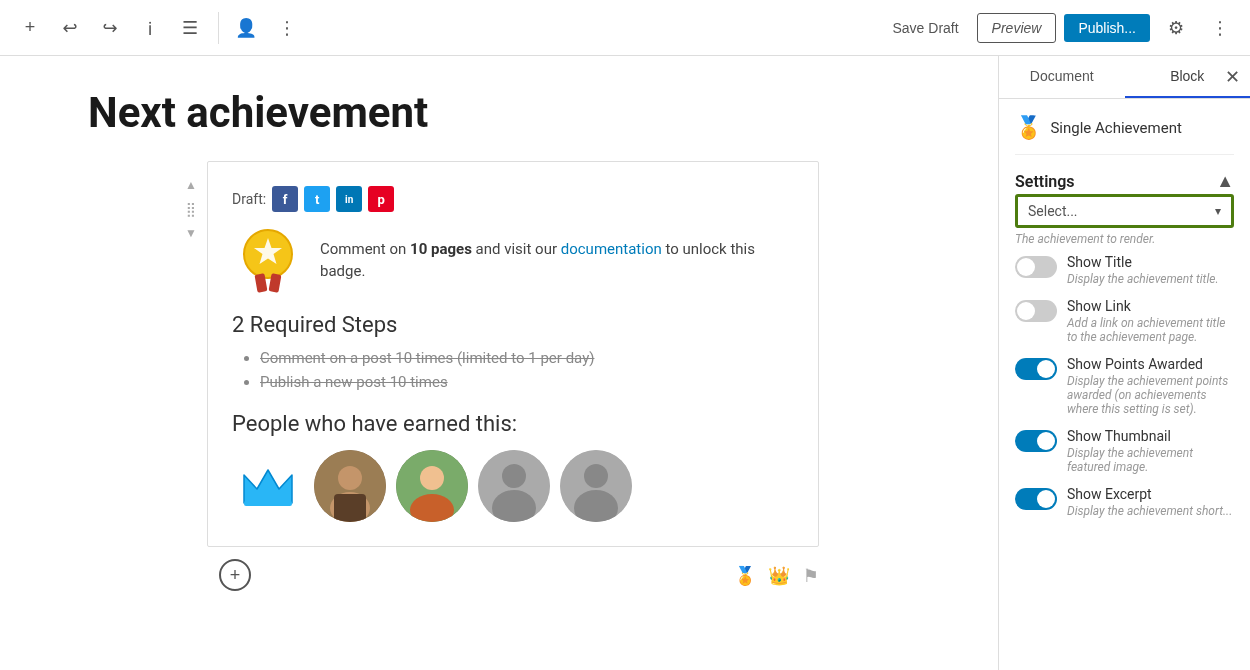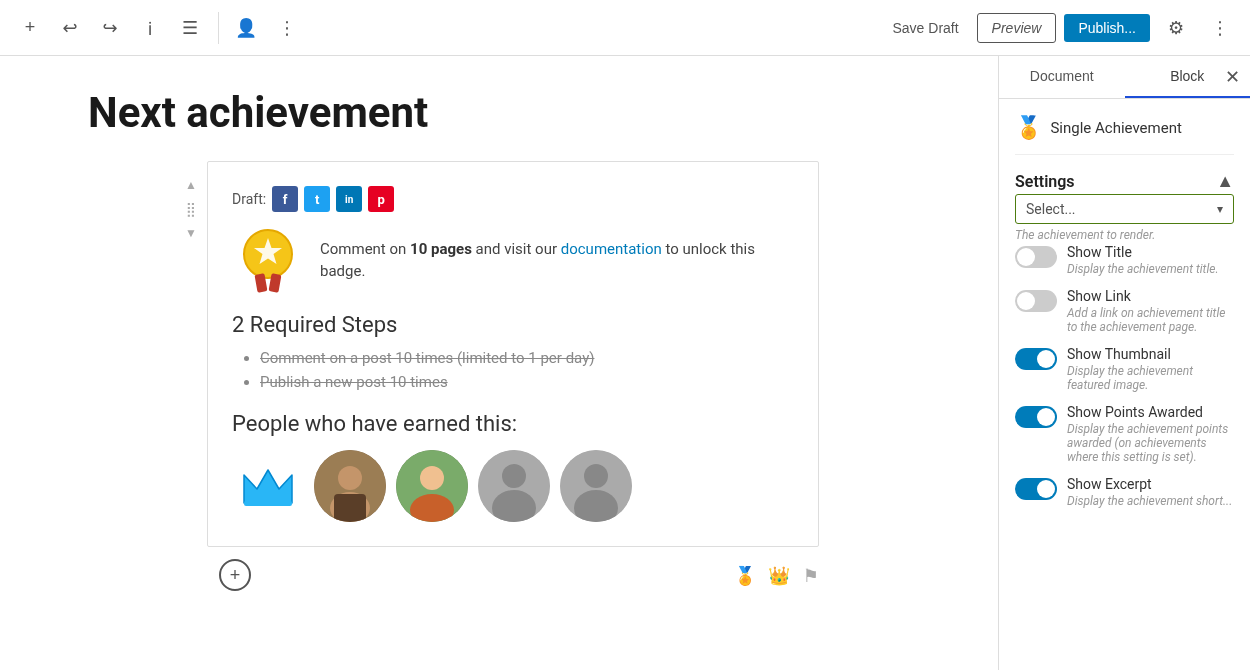--- a/index.html
+++ b/index.html
@@ -132,26 +132,26 @@
     .sa-icon { font-size: 22px; color: #555; }
     .sa-label { font-size: 15px; color: #333; font-weight: 400; }
     .settings-row {
       display: flex; align-items: center; justify-content: space-between; margin-bottom: 2px;
     }
     .settings-title { font-size: 16px; font-weight: 600; color: #222; }
     .settings-toggle-collapse { background: transparent; border: none; cursor: pointer; font-size: 18px; color: #555; }
 
     .field-label { font-size: 13px; color: #555; margin-bottom: 6px; margin-top: 14px; }
     .select-wrapper {
-      display: flex; align-items: center; border: 1px solid #4d7c0f; border-radius: 3px;
+      display: flex; align-items: center; border: 3px solid #4d7c0f; border-radius: 3px;
       background: #fff; padding: 6px 10px; cursor: pointer;
     }
     .select-value { flex: 1; font-size: 14px; color: #555; }
     .select-arrow { color: #555; font-size: 12px; }
-    .field-hint { font-size: 12px; color: #999; font-style: italic; margin-top: 4px; margin-bottom: 2px; }
+    .field-hint { font-size: 12px; color: #999; font-style: italic; margin-top: 4px; margin-bottom: 8px; }
 
     
     .toggle-row { display: flex; align-items: flex-start; gap: 10px; margin-bottom: 12px; }
     .toggle-switch {
       position: relative; width: 42px; height: 22px; flex-shrink: 0; margin-top: 2px;
     }
     .toggle-track {
       position: absolute; top: 0; left: 0; right: 0; bottom: 0;
       border-radius: 11px; cursor: pointer;
     }
@@ -363,34 +363,34 @@
           </div>
         </div>
 
         <div class="toggle-row">
           <div class="toggle-switch">
             <div class="toggle-track on">
               <div class="toggle-knob on"></div>
             </div>
           </div>
           <div class="toggle-text-group">
-            <div class="toggle-label">Show Thumbnail</div>
-            <div class="toggle-hint">Display the achievement featured image.</div>
+            <div class="toggle-label">Show Points Awarded</div>
+            <div class="toggle-hint">Display the achievement points awarded (on achievements where this setting is set).</div>
           </div>
         </div>
 
         <div class="toggle-row">
           <div class="toggle-switch">
             <div class="toggle-track on">
               <div class="toggle-knob on"></div>
             </div>
           </div>
           <div class="toggle-text-group">
-            <div class="toggle-label">Show Points Awarded</div>
-            <div class="toggle-hint">Display the achievement points awarded (on achievements where this setting is set).</div>
+            <div class="toggle-label">Show Thumbnail</div>
+            <div class="toggle-hint">Display the achievement featured image.</div>
           </div>
         </div>
 
         <div class="toggle-row">
           <div class="toggle-switch">
             <div class="toggle-track on">
               <div class="toggle-knob on"></div>
             </div>
           </div>
           <div class="toggle-text-group">

